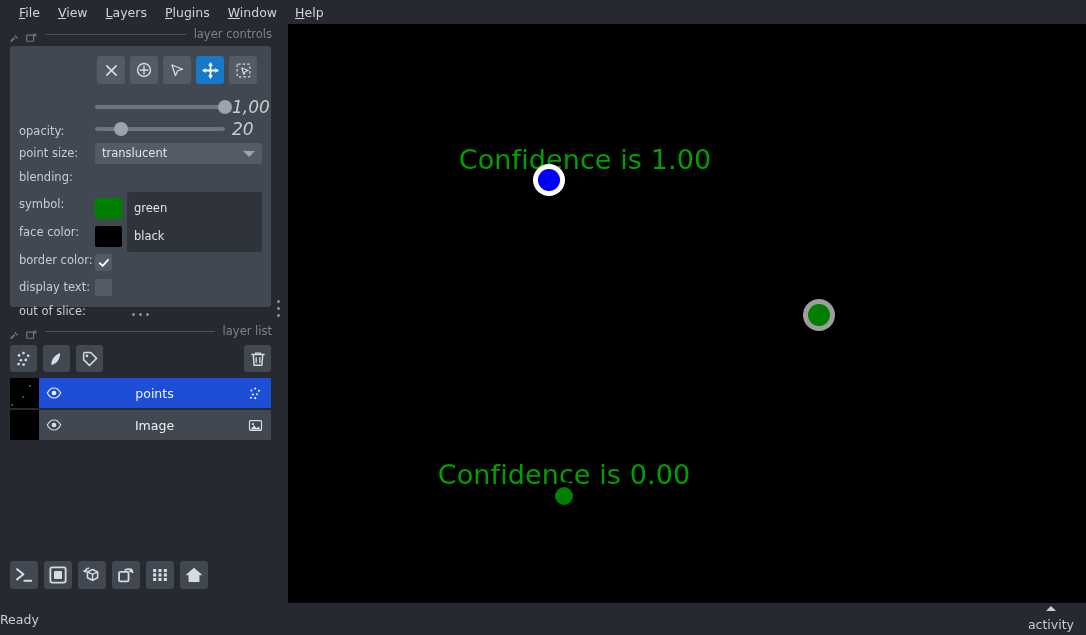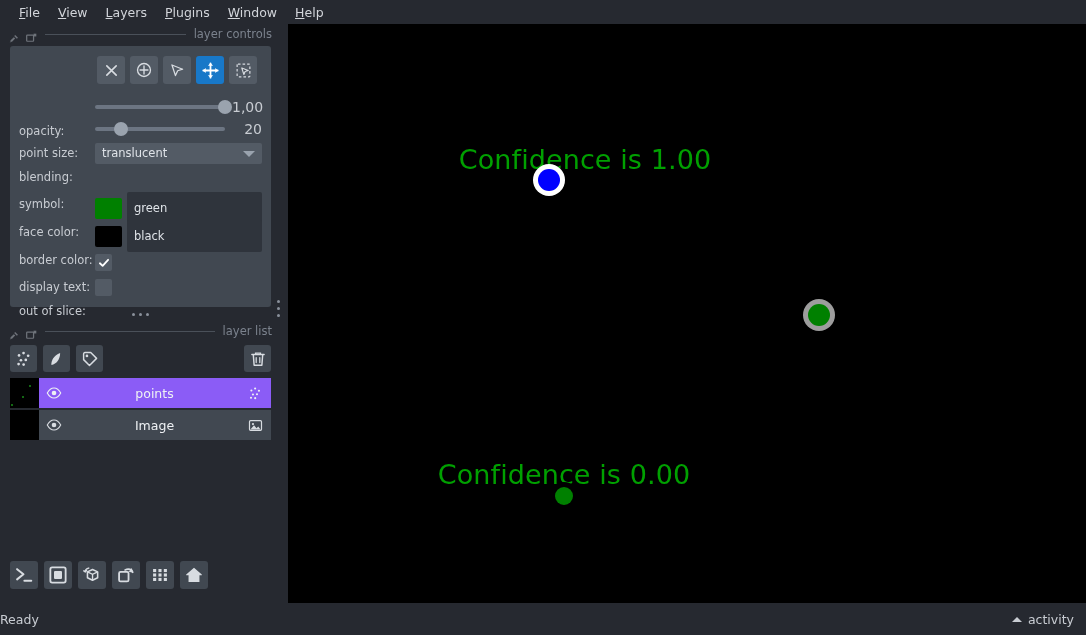--- a/index.html
+++ b/index.html
@@ -95,22 +95,22 @@
     position: absolute; left: 0; right: 0; top: 6px; height: 4px;
     background: #6c7582; border-radius: 2px;
   }
   .slider .handle {
     position: absolute; top: 1px;
     width: 14px; height: 14px; border-radius: 7px;
     background: #9aa3ae;
     transform: translateX(-7px);
   }
   .slider-val {
-    width: 30px; flex: none; text-align: right;
-    color: #c8ccd2; font-size: 14px;
+    width: 30px; flex: none; 
+    color: #c8ccd2; font-size: 17px; font-style: italic;
   }
 
   
   .combo {
     position: relative;
     flex: 1; height: 21px;
     background: #535b65; border-radius: 2px;
     display: flex; align-items: center;
     padding: 0 22px 0 7px;
     color: #dfe3e8; font-size: 11.5px;
@@ -177,21 +177,21 @@
   .layer-thumb {
     width: 29px; height: 30px; flex: none;
     background: #000; position: relative; overflow: hidden;
   }
   .layer-body {
     flex: 1; height: 30px;
     background: #414851;
     display: flex; align-items: center;
     padding: 0 8px 0 7px;
   }
-  .layer-row.selected .layer-body { background: #8b5cf6; }
+  .layer-row.selected .layer-body { background: #1d4ed8; }
   .layer-name {
     flex: 1; text-align: center;
     color: #eef1f4; font-size: 12.5px;
   }
   .eye { width: 17px; flex: none; display:flex; align-items:center; }
   .ltype { width: 17px; flex: none; display:flex; align-items:center; justify-content:flex-end;}
 
   
   .grip-v {
     position: absolute; left: 277px; top: 300px;
@@ -240,20 +240,21 @@
     background: #262930;
     display: flex; align-items: center;
     padding: 0 12px 0 0;
   }
   .status-text { color: #c8ccd2; font-size: 12.5px; }
   .activity {
     margin-left: auto;
     display: flex; align-items: center; gap: 6px;
     color: #c8ccd2; font-size: 12.5px;
     cursor: pointer;
+    flex-direction: column;
   }
   .tri-up {
     width: 0; height: 0;
     border-left: 5px solid transparent;
     border-right: 5px solid transparent;
     border-bottom: 5px solid #c8ccd2;
   }
 </style>
 </head>
 <body>

